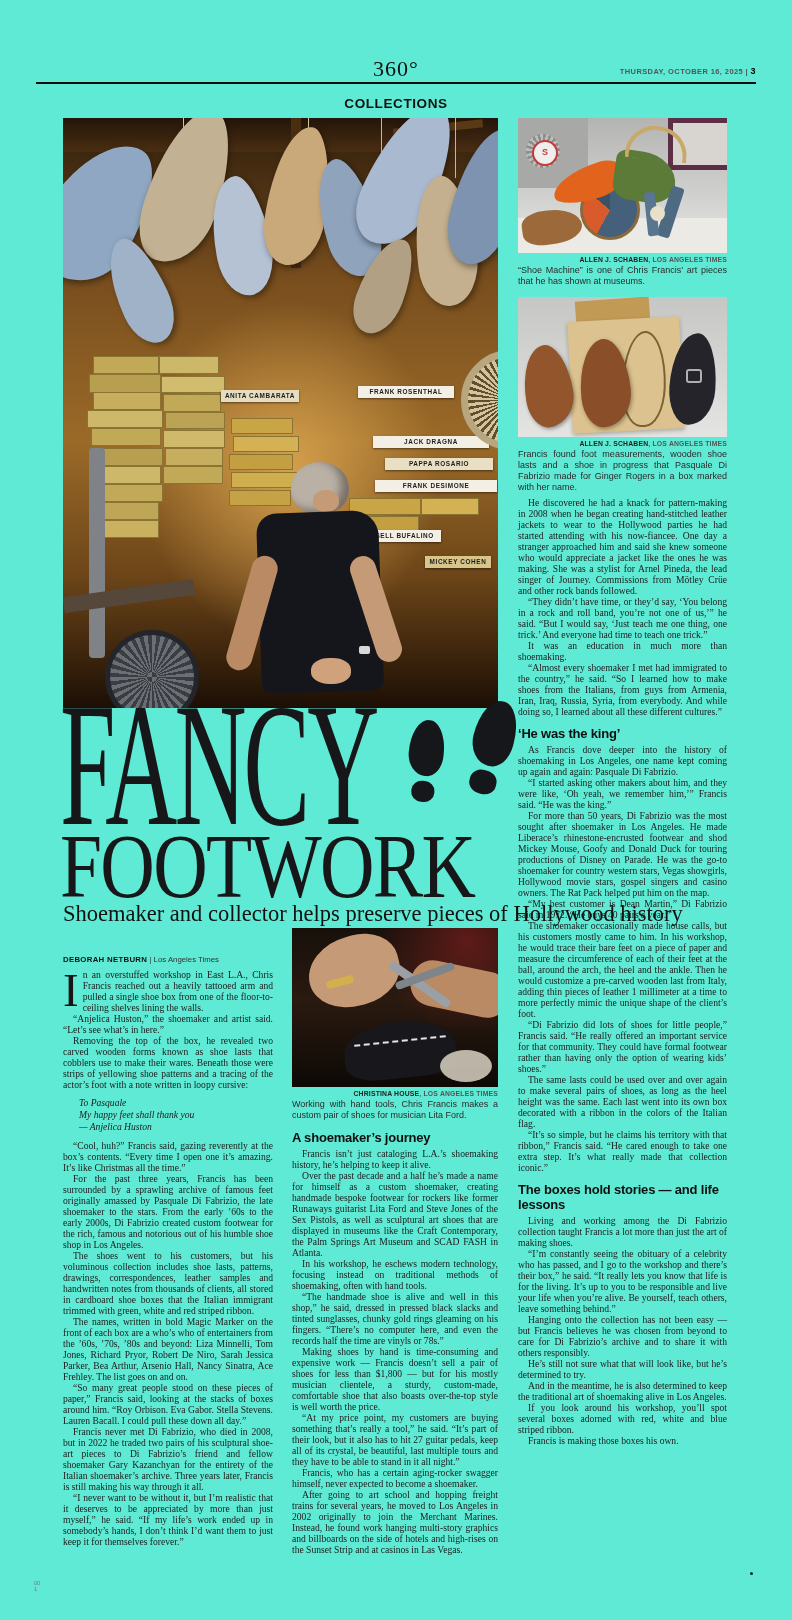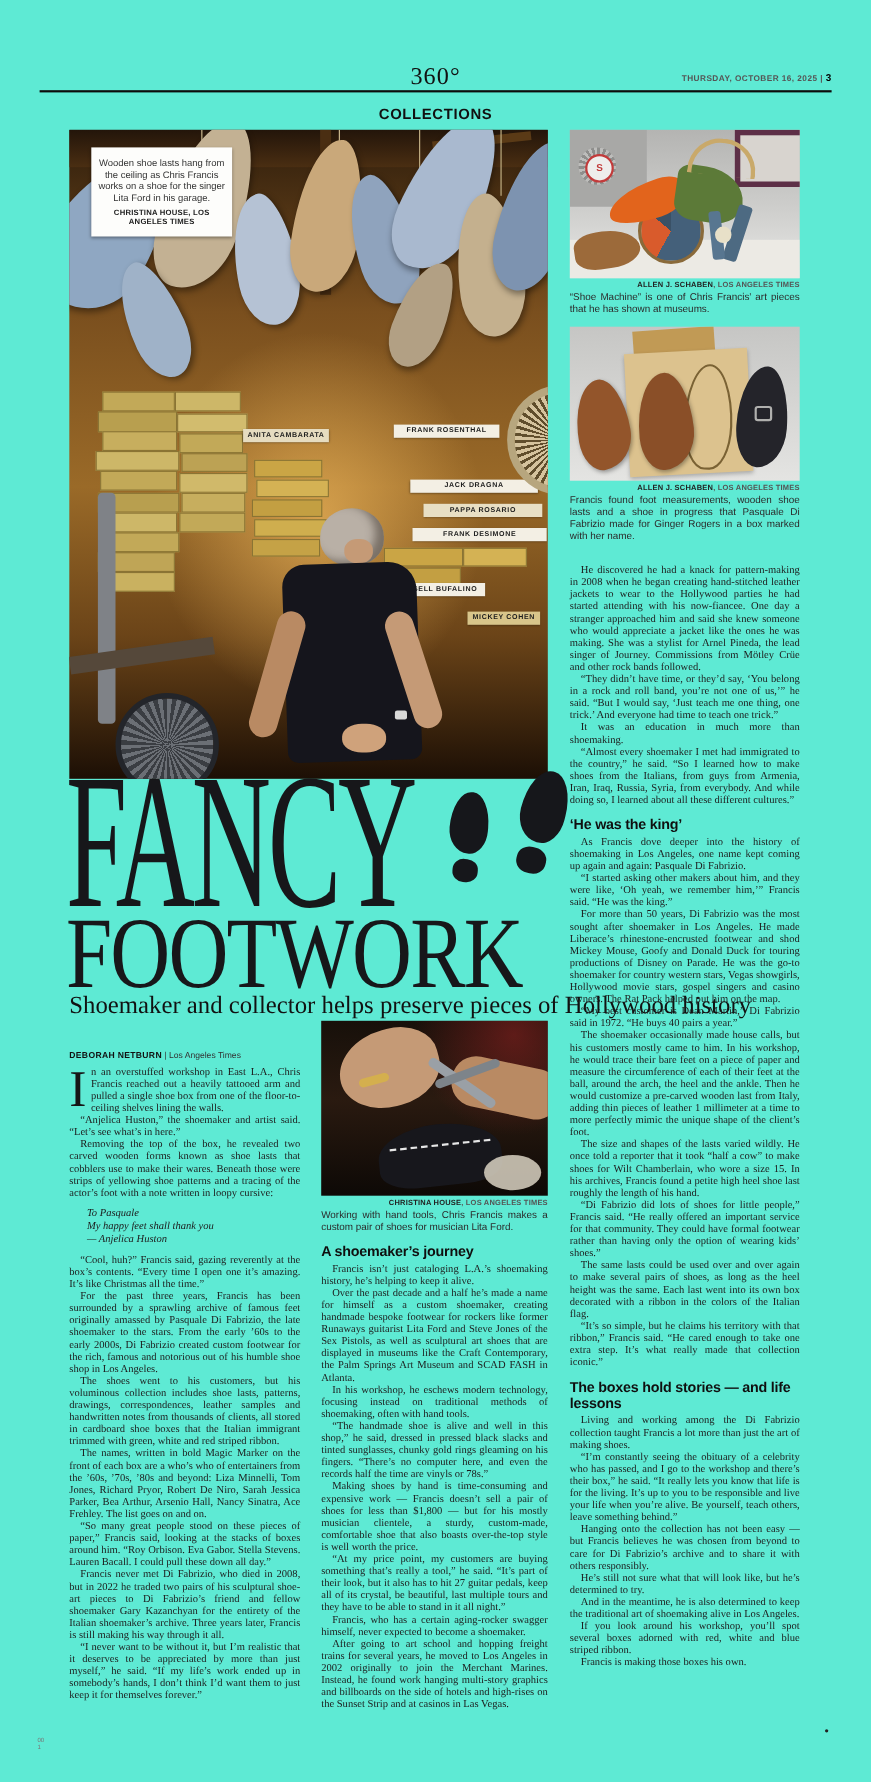--- a/index.html
+++ b/index.html
@@ -133,24 +133,20 @@
     <div class="ph-abs" style="left:42px;top:512px;width:84px;height:84px;border-radius:50%;border:5px solid #23252a;background:repeating-conic-gradient(#6b6f75 0 6deg,#3a3d42 6deg 12deg);"></div>
 
     <div class="ph-abs" style="left:228px;top:344px;width:58px;height:52px;background:#b9b0a6;border-radius:50% 50% 45% 45%;box-shadow:inset -8px -4px 8px rgba(60,50,40,.5);"></div>
     <div class="ph-abs" style="left:250px;top:372px;width:26px;height:22px;background:#c59a76;border-radius:45%;"></div>
     <div class="ph-abs" style="left:196px;top:394px;width:122px;height:180px;background:#15151c;border-radius:20px 26px 10px 10px;transform:rotate(-2deg);"></div>
     <div class="ph-abs" style="left:176px;top:436px;width:26px;height:118px;background:#b98a63;border-radius:13px;transform:rotate(16deg);"></div>
     <div class="ph-abs" style="left:300px;top:436px;width:26px;height:110px;background:#c59a76;border-radius:13px;transform:rotate(-18deg);"></div>
     <div class="ph-abs" style="left:248px;top:540px;width:40px;height:26px;background:#cfa27b;border-radius:45%;"></div>
     <div class="ph-abs" style="left:296px;top:528px;width:11px;height:8px;background:#d8d8d8;border-radius:2px;"></div>
 
-    <div class="capbox">
-      <div class="cb-text">Wooden shoe lasts hang from the ceiling as Chris Francis works on a shoe for the singer Lita Ford in his garage.</div>
-      <div class="cb-credit">CHRISTINA HOUSE, LOS ANGELES TIMES</div>
-    </div>
   </div>
 
   <div class="hl1">FANCY</div>
   <div class="fp" style="left:408px;top:720px;transform:rotate(5deg);">
     <div class="sole" style="width:35px;height:56px;border-radius:52% 48% 46% 54%/62% 58% 40% 42%;"></div>
     <div class="heel" style="width:23px;height:21px;border-radius:45%;"></div>
   </div>
   <div class="fp" style="left:471px;top:700px;transform:rotate(14deg);">
     <div class="sole" style="width:41px;height:66px;border-radius:52% 48% 46% 54%/62% 58% 40% 42%;"></div>
     <div class="heel" style="width:27px;height:24px;border-radius:45%;"></div>
@@ -238,33 +234,32 @@
       <div class="ph-abs" style="left:52px;top:22px;width:112px;height:112px;background:#dcc28e;transform:rotate(-3deg);box-shadow:0 2px 4px rgba(0,0,0,.25);"></div>
       <div class="ph-abs" style="left:104px;top:34px;width:40px;height:92px;border:2px solid #7a6234;border-radius:50% 50% 45% 45%/58% 58% 42% 42%;transform:rotate(2deg);"></div>
       <div class="ph-abs" style="left:6px;top:48px;width:48px;height:82px;background:#93552b;border-radius:55% 45% 60% 40%/65% 60% 40% 35%;transform:rotate(-10deg);box-shadow:1px 2px 4px rgba(0,0,0,.35);"></div>
       <div class="ph-abs" style="left:62px;top:42px;width:50px;height:88px;background:#8a4f28;border-radius:55% 45% 60% 40%/65% 60% 40% 35%;transform:rotate(-6deg);box-shadow:1px 2px 4px rgba(0,0,0,.35);"></div>
       <div class="ph-abs" style="left:152px;top:36px;width:46px;height:92px;background:#24242a;border-radius:55% 45% 55% 45%/60% 60% 40% 40%;transform:rotate(4deg);"></div>
       <div class="ph-abs" style="left:168px;top:72px;width:12px;height:10px;border:2px solid #b0b0ae;border-radius:3px;"></div>
     </div>
     <div class="credit">
       <span>ALLEN J. SCHABEN</span><span class="org">, LOS ANGELES TIMES</span>
     </div>
-    <div class="cap" style="margin-bottom:20px;">Francis found foot measurements, wooden shoe lasts and a shoe in progress that Pasquale Di Fabrizio made for Ginger Rogers in a box marked with her name.</div>
+    <div class="cap" style="margin-bottom:4px;">Francis found foot measurements, wooden shoe lasts and a shoe in progress that Pasquale Di Fabrizio made for Ginger Rogers in a box marked with her name.</div>
 
     <p class="p">He discovered he had a knack for pattern-making in 2008 when he began creating hand-stitched leather jackets to wear to the Hollywood parties he had started attending with his now-fiancee. One day a stranger approached him and said she knew someone who would appreciate a jacket like the ones he was making. She was a stylist for Arnel Pineda, the lead singer of Journey. Commissions from Mötley Crüe and other rock bands followed.</p>
     <p class="p">“They didn’t have time, or they’d say, ‘You belong in a rock and roll band, you’re not one of us,’” he said. “But I would say, ‘Just teach me one thing, one trick.’ And everyone had time to teach one trick.”</p>
     <p class="p">It was an education in much more than shoemaking.</p>
     <p class="p">“Almost every shoemaker I met had immigrated to the country,” he said. “So I learned how to make shoes from the Italians, from guys from Armenia, Iran, Iraq, Russia, Syria, from everybody. And while doing so, I learned about all these different cultures.”</p>
     <div class="subhead">‘He was the king’</div>
     <p class="p">As Francis dove deeper into the history of shoemaking in Los Angeles, one name kept coming up again and again: Pasquale Di Fabrizio.</p>
     <p class="p">“I started asking other makers about him, and they were like, ‘Oh yeah, we remember him,’” Francis said. “He was the king.”</p>
     <p class="p">For more than 50 years, Di Fabrizio was the most sought after shoemaker in Los Angeles. He made Liberace’s rhinestone-encrusted footwear and shod Mickey Mouse, Goofy and Donald Duck for touring productions of Disney on Parade. He was the go-to shoemaker for country western stars, Vegas showgirls, Hollywood movie stars, gospel singers and casino owners. The Rat Pack helped put him on the map.</p>
     <p class="p">“My best customer is Dean Martin,” Di Fabrizio said in 1972. “He buys 40 pairs a year.”</p>
     <p class="p">The shoemaker occasionally made house calls, but his customers mostly came to him. In his workshop, he would trace their bare feet on a piece of paper and measure the circumference of each of their feet at the ball, around the arch, the heel and the ankle. Then he would customize a pre-carved wooden last from Italy, adding thin pieces of leather 1 millimeter at a time to more perfectly mimic the unique shape of the client’s foot.</p>
-    <p class="p">The size and shapes of the lasts varied wildly. He once told a reporter that it took “half a cow” to make shoes for Wilt Chamberlain, who wore a size 15. In his archives, Francis found a petite high heel shoe last roughly the length of his hand.</p>
     <p class="p">“Di Fabrizio did lots of shoes for little people,” Francis said. “He really offered an important service for that community. They could have formal footwear rather than having only the option of wearing kids’ shoes.”</p>
     <p class="p">The same lasts could be used over and over again to make several pairs of shoes, as long as the heel height was the same. Each last went into its own box decorated with a ribbon in the colors of the Italian flag.</p>
     <p class="p">“It’s so simple, but he claims his territory with that ribbon,” Francis said. “He cared enough to take one extra step. It’s what really made that collection iconic.”</p>
     <div class="subhead">The boxes hold stories — and life lessons</div>
     <p class="p">Living and working among the Di Fabrizio collection taught Francis a lot more than just the art of making shoes.</p>
     <p class="p">“I’m constantly seeing the obituary of a celebrity who has passed, and I go to the workshop and there’s their box,” he said. “It really lets you know that life is for the living. It’s up to you to be responsible and live your life when you’re alive. Be yourself, teach others, leave something behind.”</p>
     <p class="p">Hanging onto the collection has not been easy — but Francis believes he was chosen from beyond to care for Di Fabrizio’s archive and to share it with others responsibly.</p>
     <p class="p">He’s still not sure what that will look like, but he’s determined to try.</p>
     <p class="p">And in the meantime, he is also determined to keep the traditional art of shoemaking alive in Los Angeles.</p>
     <p class="p">If you look around his workshop, you’ll spot several boxes adorned with red, white and blue striped ribbon.</p>

